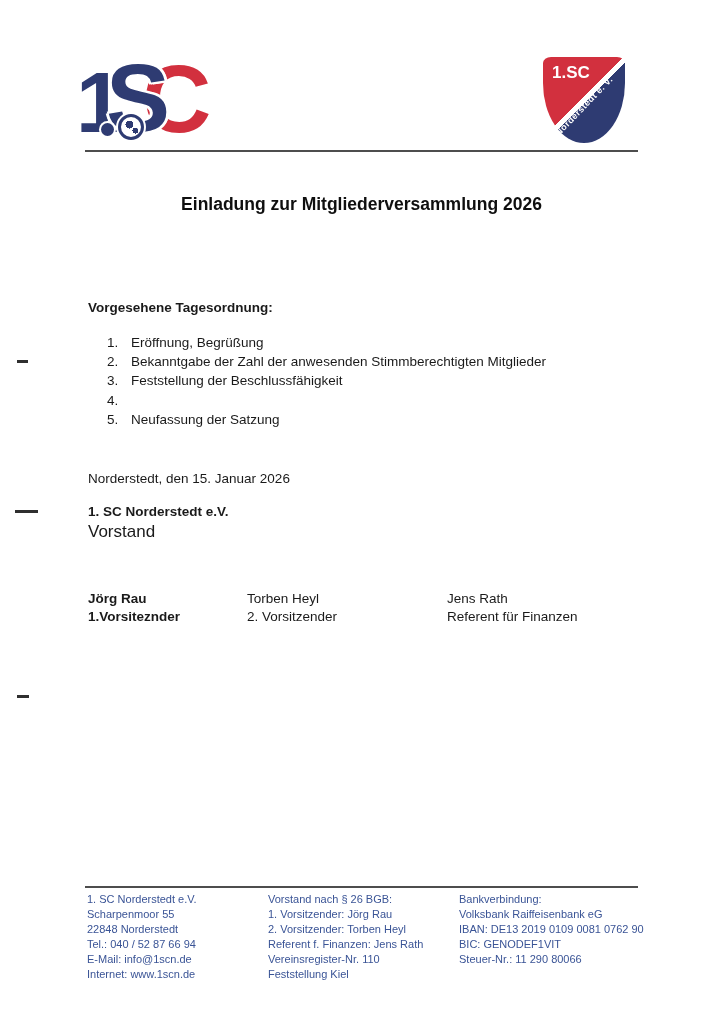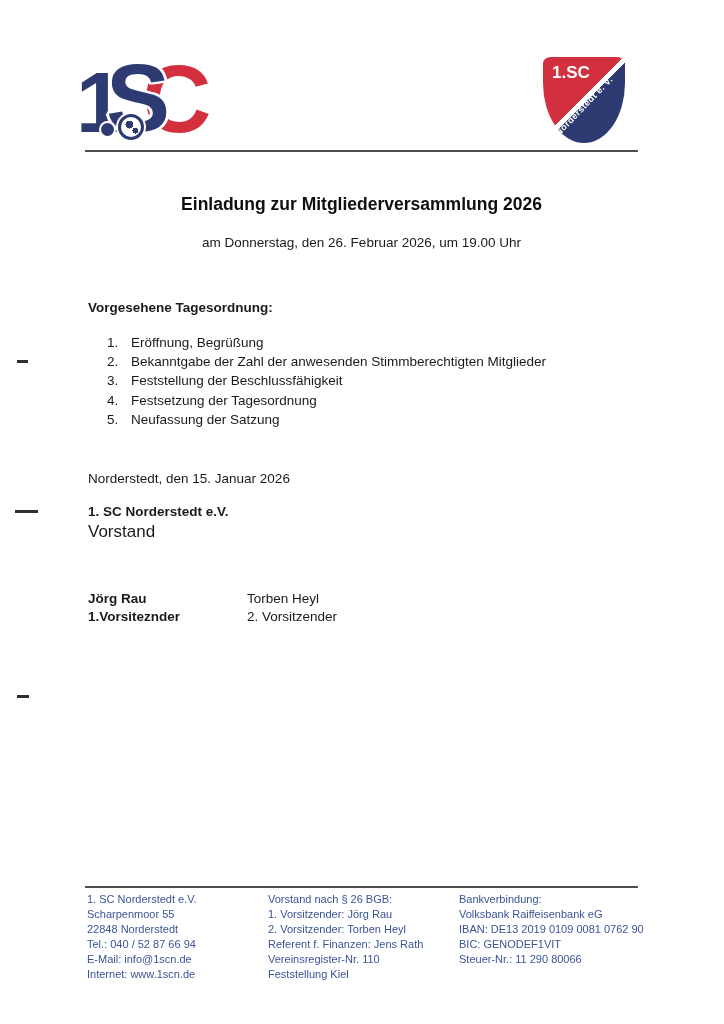--- a/index.html
+++ b/index.html
@@ -89,58 +89,60 @@
 
   <div class="badge">
     <span class="badge-label">1.SC</span>
     <span class="badge-diag">Norderstedt e. V.</span>
   </div>
 
   <div class="hline hr-top"></div>
 
   <div class="title">Einladung zur Mitgliederversammlung 2026</div>
   <div class="meta">
-    <div>am Donnerstag, den 26. Februar 2026, um 19.00 Uhr</div>
   </div>
 
   <div class="agenda-h">Vorgesehene Tagesordnung:</div>
   <div class="agenda">
     <div class="agenda-row">
       <span class="num">1.</span>
       <span>Eröffnung, Begrüßung</span>
     </div>
     <div class="agenda-row">
       <span class="num">2.</span>
       <span>Bekanntgabe der Zahl der anwesenden Stimmberechtigten Mitglieder</span>
     </div>
     <div class="agenda-row">
       <span class="num">3.</span>
       <span>Feststellung der Beschlussfähigkeit</span>
     </div>
     <div class="agenda-row">
       <span class="num">4.</span>
-      <span>Festsetzung der Tagesordnung</span>
     </div>
     <div class="agenda-row">
       <span class="num">5.</span>
       <span>Neufassung der Satzung</span>
     </div>
   </div>
 
   <div class="closing-date">Norderstedt, den 15. Januar 2026</div>
   <div class="closing-club">1. SC Norderstedt e.V.</div>
   <div class="closing-role">Vorstand</div>
 
   <div class="sig sig1">
     <div>Jörg Rau</div>
     <div>1.Vorsiteznder</div>
   </div>
   <div class="sig sig2">
     <div>Torben Heyl</div>
     <div>2. Vorsitzender</div>
+  </div>
+  <div class="sig sig3">
+    <div>Jens Rath</div>
+    <div>Referent für Finanzen</div>
   </div>
 
   <div class="fold fold1"></div>
   <div class="fold fold2"></div>
   <div class="fold fold3"></div>
 
   <div class="hline hr-bottom"></div>
 
   <div class="footer-col fc1">
     <div>1. SC Norderstedt e.V.</div>

